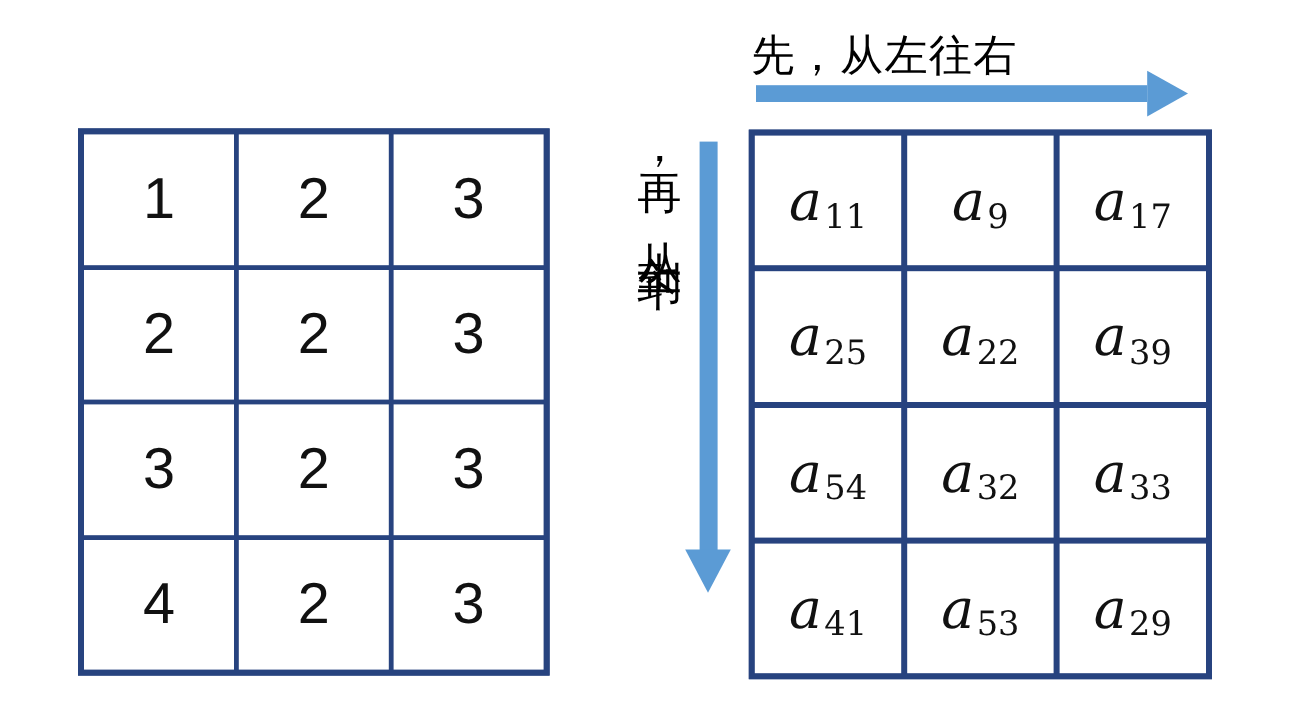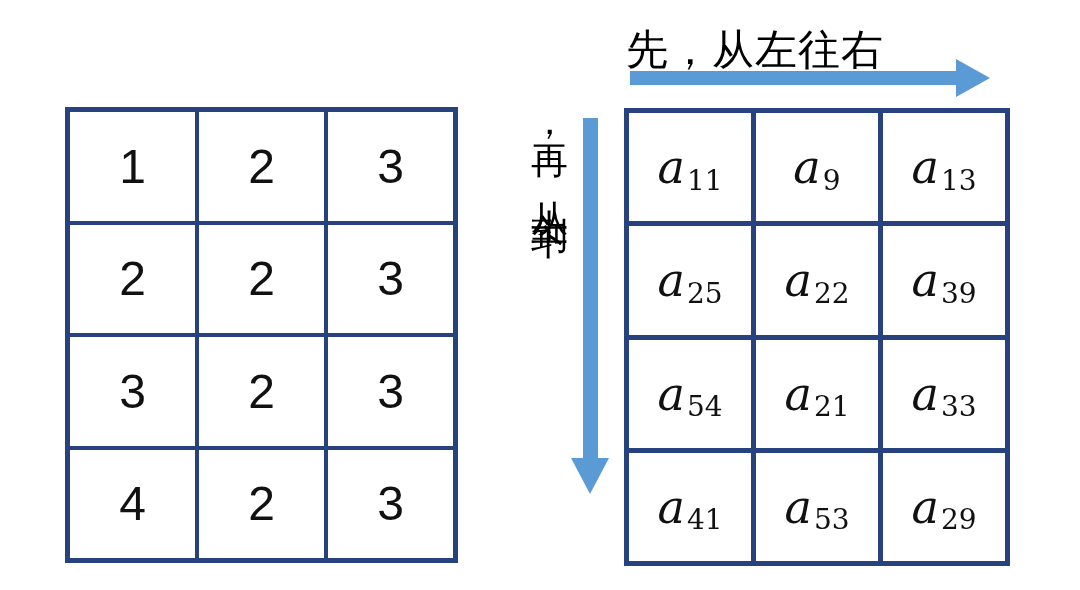--- a/index.html
+++ b/index.html
@@ -76,21 +76,21 @@
     width: 0; height: 0;
     border-top: 36px solid #5b9bd5;
     border-left: 19px solid transparent;
     border-right: 19px solid transparent;
   }
 
   
   #top-arrow-label {
     position: absolute;
     left: 626px; top: 22px;
-    font-size: 42px;
+    font-size: 36px;
     color: #000000;
     letter-spacing: 1px;
     white-space: nowrap;
     text-align: right;
   }
   #left-arrow-label {
     position: absolute;
     left: 531px; top: 116px;
     font-size: 37px;
     color: #000000;
@@ -132,41 +132,41 @@
     <div class="cell">
         <span class="var">a</span>
         <span class="sub">11</span>
       </div>
     <div class="cell">
         <span class="var">a</span>
         <span class="sub">9</span>
       </div>
     <div class="cell">
         <span class="var">a</span>
-        <span class="sub">13</span>
+        <span class="sub">17</span>
       </div>
     <div class="cell">
         <span class="var">a</span>
         <span class="sub">25</span>
       </div>
     <div class="cell">
         <span class="var">a</span>
         <span class="sub">22</span>
       </div>
     <div class="cell">
         <span class="var">a</span>
         <span class="sub">39</span>
       </div>
     <div class="cell">
         <span class="var">a</span>
         <span class="sub">54</span>
       </div>
     <div class="cell">
         <span class="var">a</span>
-        <span class="sub">21</span>
+        <span class="sub">32</span>
       </div>
     <div class="cell">
         <span class="var">a</span>
         <span class="sub">33</span>
       </div>
     <div class="cell">
         <span class="var">a</span>
         <span class="sub">41</span>
       </div>
     <div class="cell">

